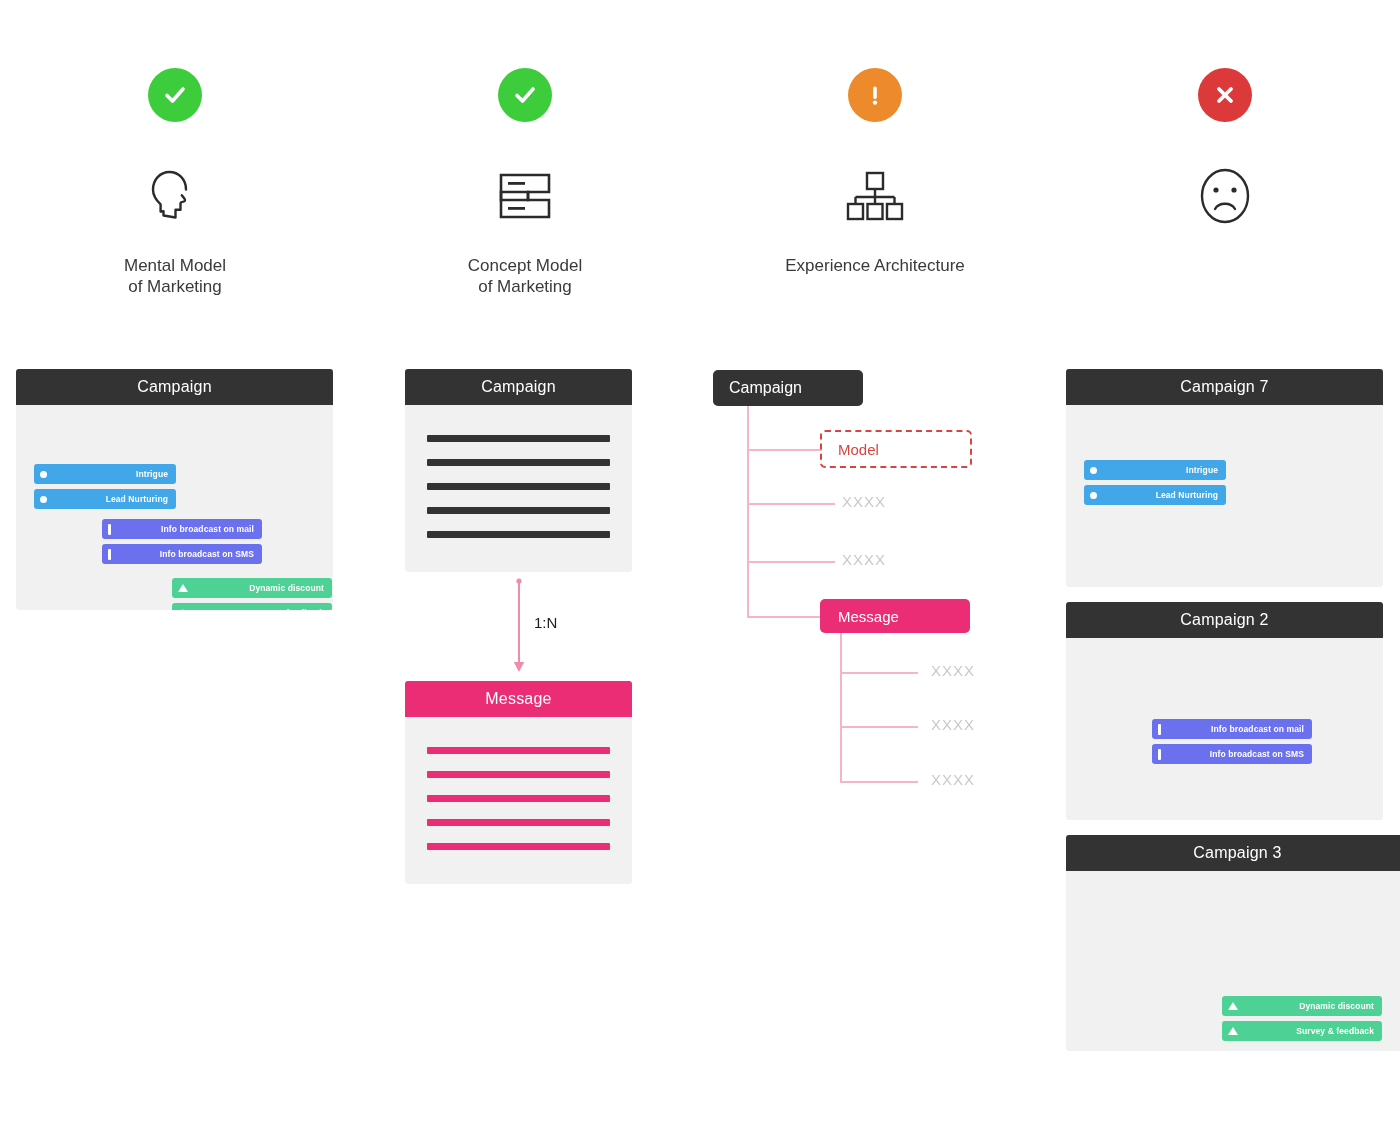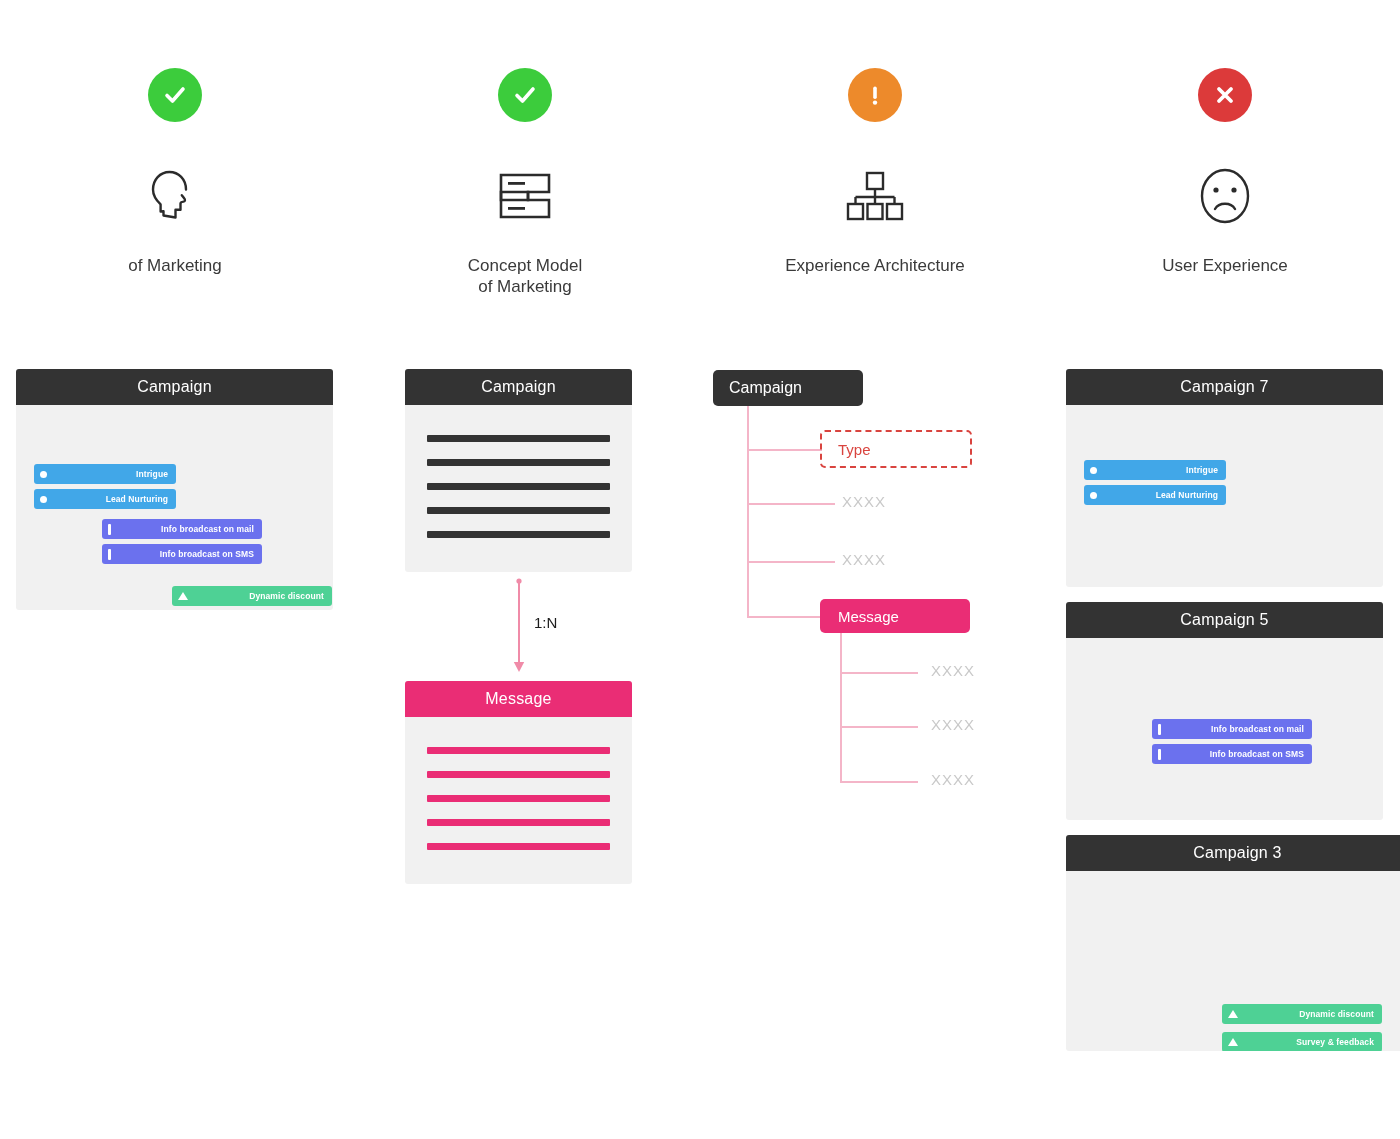--- a/index.html
+++ b/index.html
@@ -76,21 +76,21 @@
     font-size: 8.5px;
     font-weight: 700;
     padding: 0 8px 0 6px;
     margin-bottom: 5px;
     position: relative;
   }
   .tag .tag-label { flex: 1; text-align: right; letter-spacing: .1px; }
   .tag .tag-mark { width: 12px; display: flex; align-items: center; justify-content: flex-start; }
   .tag.blue { background: #41a7e8; }
   .tag.purple { background: #6b71ee; }
-  .tag.green { background: #4ed195; margin-top: 8px; }
+  .tag.green { background: #4ed195; }
   .mark-dot { width: 7px; height: 7px; border-radius: 50%; background: #ffffff; display: block; }
   .mark-bar { width: 2.5px; height: 11px; background: #ffffff; display: block; border-radius: 1px; }
   .mark-tri {
     width: 0; height: 0; display: block;
     border-left: 5px solid transparent;
     border-right: 5px solid transparent;
     border-bottom: 8px solid #ffffff;
   }
 
   .tag-group { position: absolute; }
@@ -170,20 +170,21 @@
   <div class="concept-icon">
     <svg width="66" height="66" viewBox="0 0 66 66" aria-hidden="true">
       <path d="M44 26.5 C44 16.3 36.6 9 27.5 9 C17.9 9 11 16.8 11 26.5
                C11 33.2 14.4 37.4 18.6 41.4 L18.6 48.5 L21.5 48.2 L21.5 52.5
                L33.5 54.5 L33.5 46.8 L38.5 46.8 L38.5 40.5 C38.5 39 40 38.8 41.5 38.6
                C43.4 38.3 43.2 36.5 42.2 35.3 L39.8 32.2" fill="none" stroke="#2b2b2b" stroke-width="2.4" stroke-linecap="round" stroke-linejoin="round"></path>
     </svg>
   </div>
 
   <div class="col-caption">
+    <div>Mental Model</div>
     <div>of Marketing</div>
   </div>
 
   <div class="card" style="left:16px; top:369px; width:317px; height:241px;">
     <div class="card-header">Campaign</div>
     <div class="card-body" style="height:205px;">
 
       <div class="tag-group" style="left:18px; top:59px; width:142px;">
         <div class="tag blue">
           <span class="tag-mark">
@@ -316,21 +317,21 @@
 
   <div class="col-caption">
     <div>Experience Architecture</div>
   </div>
 
   <div class="ia-root" style="left:13px; top:370px; width:150px;">Campaign</div>
 
   <div class="ia-line v" style="left:47px; top:406px; height:212px;"></div>
 
   <div class="ia-line h" style="left:47px; top:449px; width:75px;"></div>
-  <div class="ia-type-box" style="left:120px; top:430px; width:152px;">Type</div>
+  <div class="ia-type-box" style="left:120px; top:430px; width:152px;">Model</div>
 
   <div class="ia-line h" style="left:47px; top:503px; width:88px;"></div>
   <div class="ia-xxxx" style="left:142px; top:493px;">XXXX</div>
 
   <div class="ia-line h" style="left:47px; top:561px; width:88px;"></div>
   <div class="ia-xxxx" style="left:142px; top:551px;">XXXX</div>
 
   <div class="ia-line h" style="left:47px; top:616px; width:75px;"></div>
   <div class="ia-node-pink" style="left:120px; top:599px; width:150px;">Message</div>
 
@@ -356,23 +357,20 @@
 
   <div class="concept-icon">
     <svg width="64" height="64" viewBox="0 0 64 64" aria-hidden="true">
       <ellipse cx="32" cy="32" rx="23" ry="26" fill="none" stroke="#2b2b2b" stroke-width="2.4"></ellipse>
       <circle cx="23" cy="26" r="2.6" fill="#2b2b2b"></circle>
       <circle cx="41" cy="26" r="2.6" fill="#2b2b2b"></circle>
       <path d="M22 45 C26 38 38 38 42 45" fill="none" stroke="#2b2b2b" stroke-width="2.4" stroke-linecap="round"></path>
     </svg>
   </div>
 
-  <div class="col-caption">
-    <div>User Experience</div>
-  </div>
 
   <div class="card" style="left:16px; top:369px; width:317px; height:218px;">
     <div class="card-header">Campaign 7</div>
     <div class="card-body" style="height:182px;">
       <div class="tag-group" style="left:18px; top:55px; width:142px;">
         <div class="tag blue">
           <span class="tag-mark">
               <span class="mark-dot"></span>
             </span>
           <span class="tag-label">Intrigue</span>
@@ -381,21 +379,21 @@
           <span class="tag-mark">
               <span class="mark-dot"></span>
             </span>
           <span class="tag-label">Lead Nurturing</span>
         </div>
       </div>
     </div>
   </div>
 
   <div class="card" style="left:16px; top:602px; width:317px; height:218px;">
-    <div class="card-header">Campaign 5</div>
+    <div class="card-header">Campaign 2</div>
     <div class="card-body" style="height:182px;">
       <div class="tag-group" style="left:86px; top:81px; width:160px;">
         <div class="tag purple">
           <span class="tag-mark">
               <span class="mark-bar"></span>
             </span>
           <span class="tag-label">Info broadcast on mail</span>
         </div>
         <div class="tag purple">
           <span class="tag-mark">

